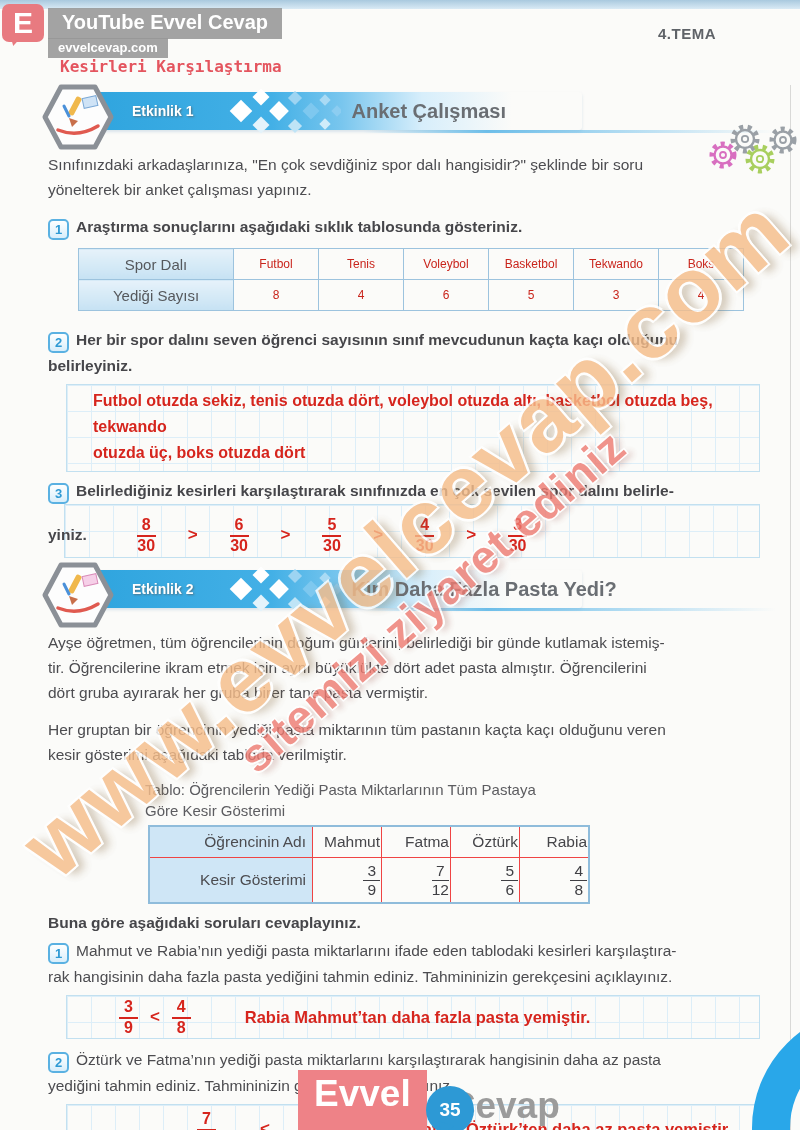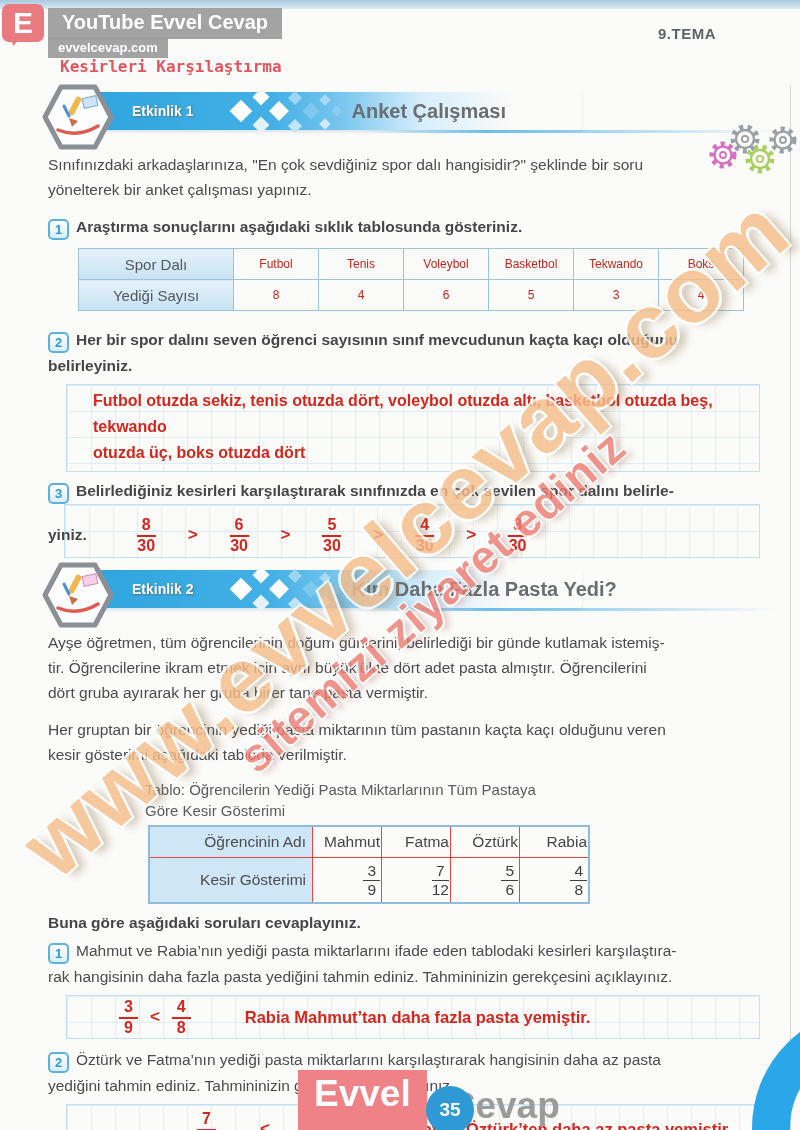--- a/index.html
+++ b/index.html
@@ -106,21 +106,21 @@
 
   <div class="ebadge">
     <span>E</span>
   </div>
   <div class="chbox">
     <span>YouTube Evvel Cevap</span>
   </div>
   <div class="sitebox">
     <span>evvelcevap.com</span>
   </div>
-  <div class="tema">9.TEMA</div>
+  <div class="tema">4.TEMA</div>
   <div class="sectitle">Kesirleri Karşılaştırma</div>
 
   <div class="gears">
     <svg width="92" height="54" viewBox="0 0 92 54">
       <g stroke="#d86fc0" fill="none">
         <circle cx="17" cy="33" r="11" stroke-width="5" stroke-dasharray="4 4.2"></circle>
         <circle cx="17" cy="33" r="8.5" stroke-width="2.4"></circle>
         <circle cx="17" cy="33" r="3" stroke-width="1.8"></circle>
       </g>
       <g stroke="#9aa0a6" fill="none">

